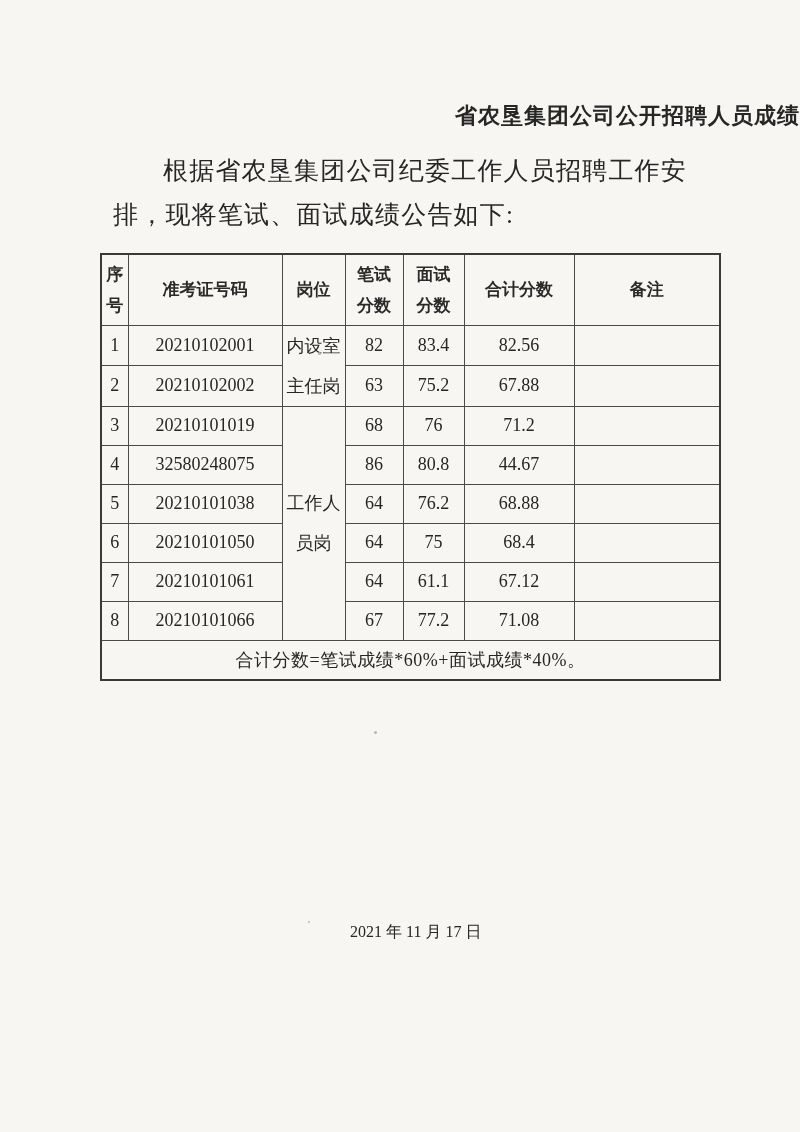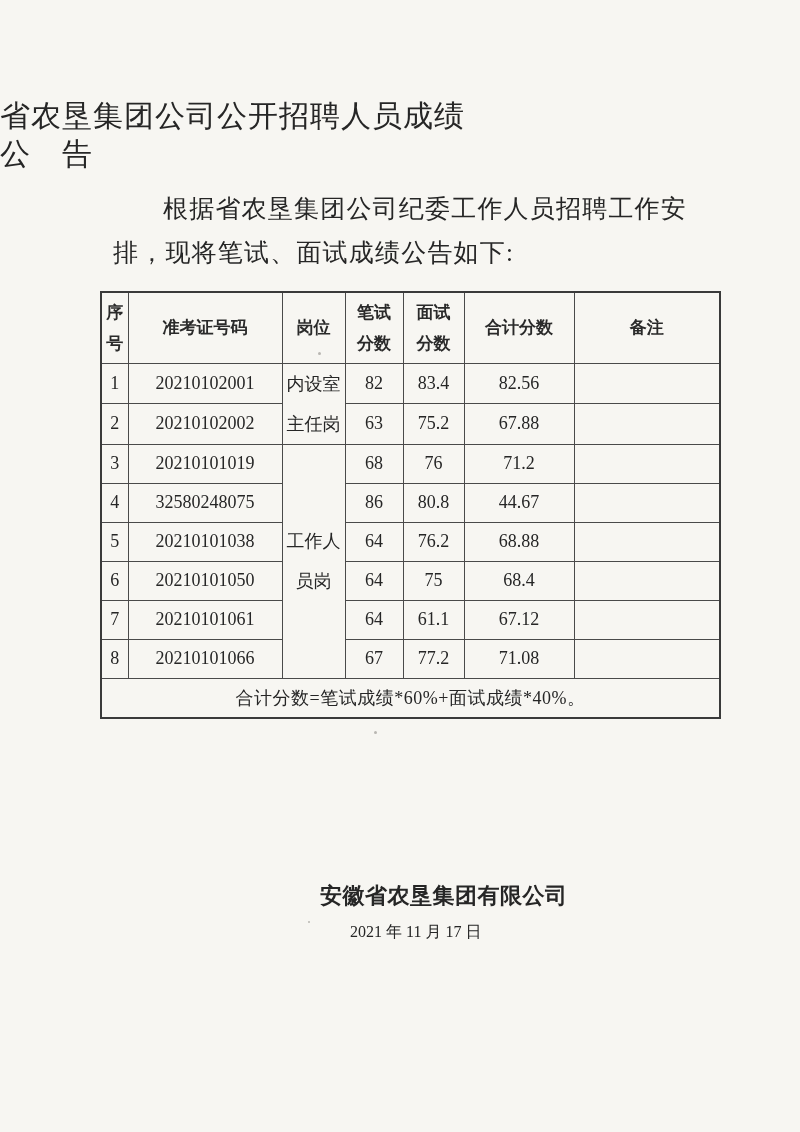--- a/index.html
+++ b/index.html
@@ -9,23 +9,23 @@
     width: 800px;
     height: 1132px;
     background: #f7f6f2;
     overflow: hidden;
     box-sizing: border-box;
     padding-top: 97px;
     font-family: "Liberation Serif", serif;
     color: #262626;
   }
   .title-line {
-    text-align: left;
-    font-weight: normal;
-    font-size: 30px;
+    text-align: right;
+    font-weight: bold;
+    font-size: 22px;
     line-height: 38px;
     letter-spacing: 1px;
   }
   .para {
     margin: 14px 113px 0 113px;
     font-size: 25px;
     line-height: 44px;
     letter-spacing: 1.2px;
   }
   .para .line1 { text-indent: 50px; }
@@ -85,21 +85,20 @@
     background: #b9b7b2;
     border-radius: 50%;
   }
 </style>
 </head>
 <body>
 
 <div class="page">
 
   <div class="title-line">省农垦集团公司公开招聘人员成绩</div>
-  <div class="title-line">公　告</div>
 
   <div class="para">
     <div class="line1">根据省农垦集团公司纪委工作人员招聘工作安</div>
     <div class="line2">排，现将笔试、面试成绩公告如下:</div>
   </div>
 
   <table class="score">
     <colgroup>
         <col style="width: 27px;">
         <col style="width: 154px;">
@@ -211,20 +210,19 @@
           <td></td>
         </tr>
       </tbody>
     <tfoot>
       <tr class="note-row">
         <td class="note-cell" colspan="7">合计分数=笔试成绩*60%+面试成绩*40%。</td>
       </tr>
     </tfoot>
   </table>
 
-  <div class="sig">安徽省农垦集团有限公司</div>
   <div class="date">2021 年 11 月 17 日</div>
 
   <div class="speck" style="left:318px;top:352px;"></div>
   <div class="speck" style="left:374px;top:731px;"></div>
   <div class="speck" style="left:308px;top:921px;width:2px;height:2px;"></div>
 
 </div>
 
 </body></html>

